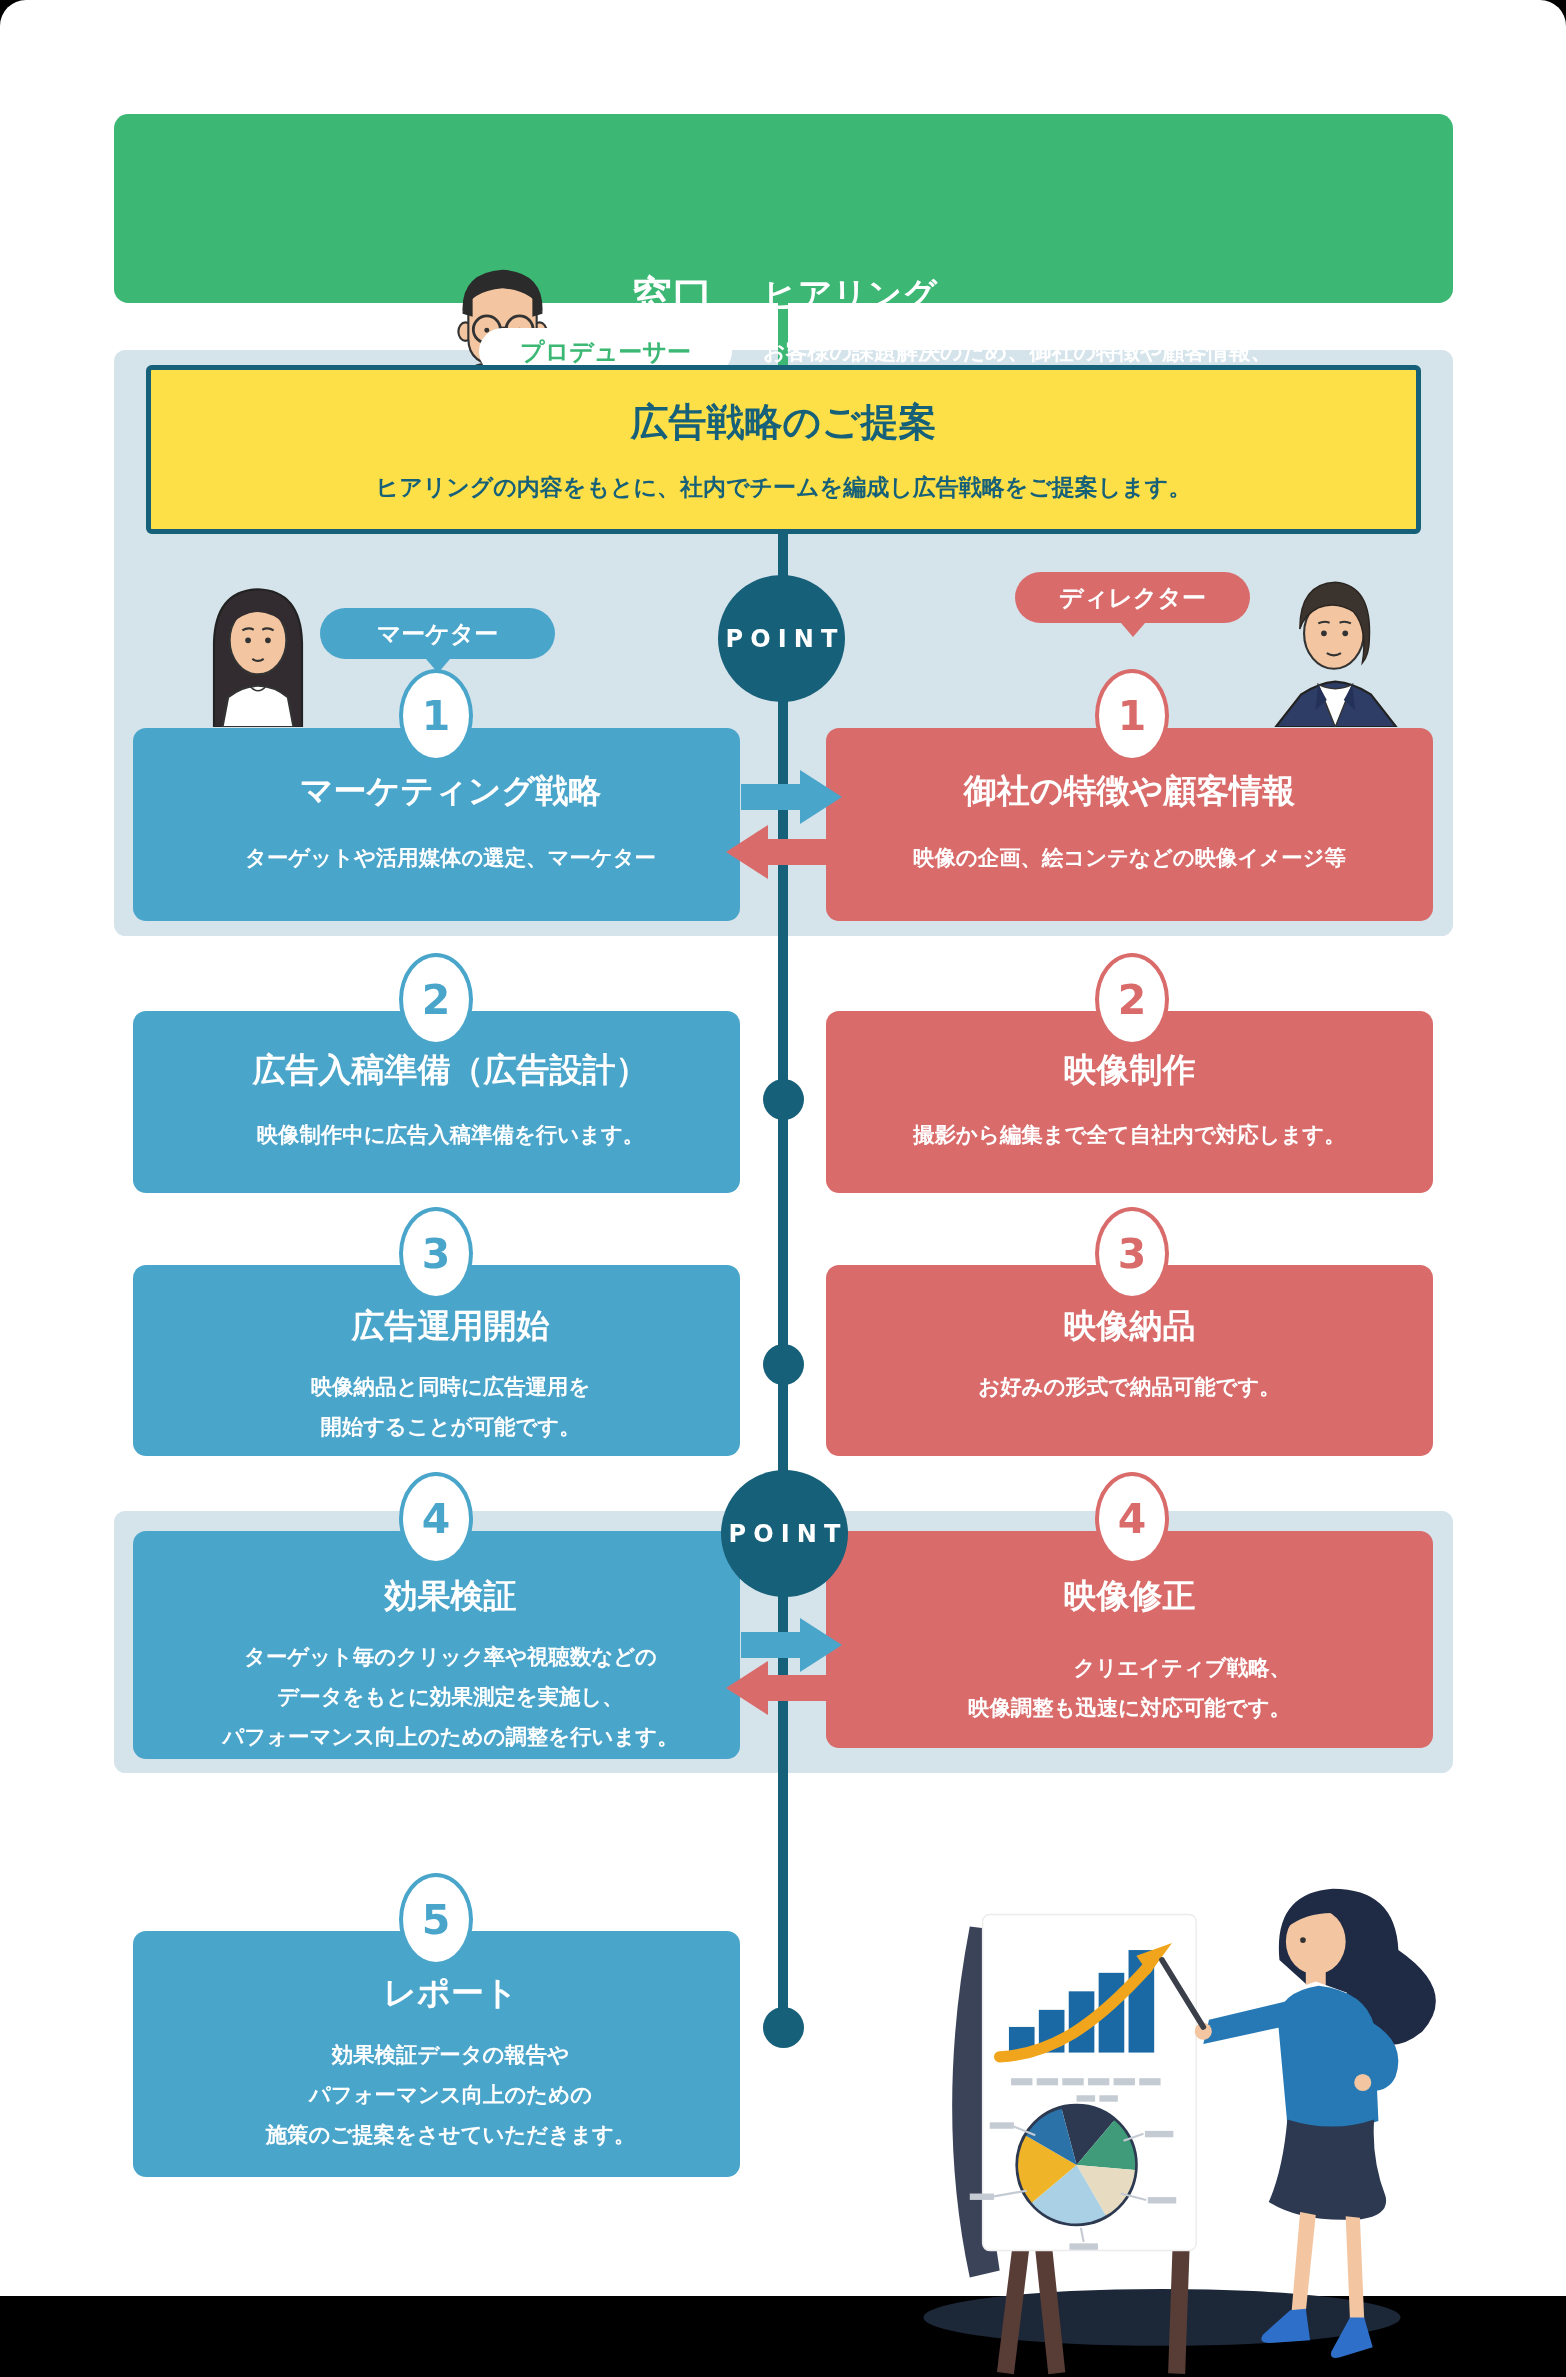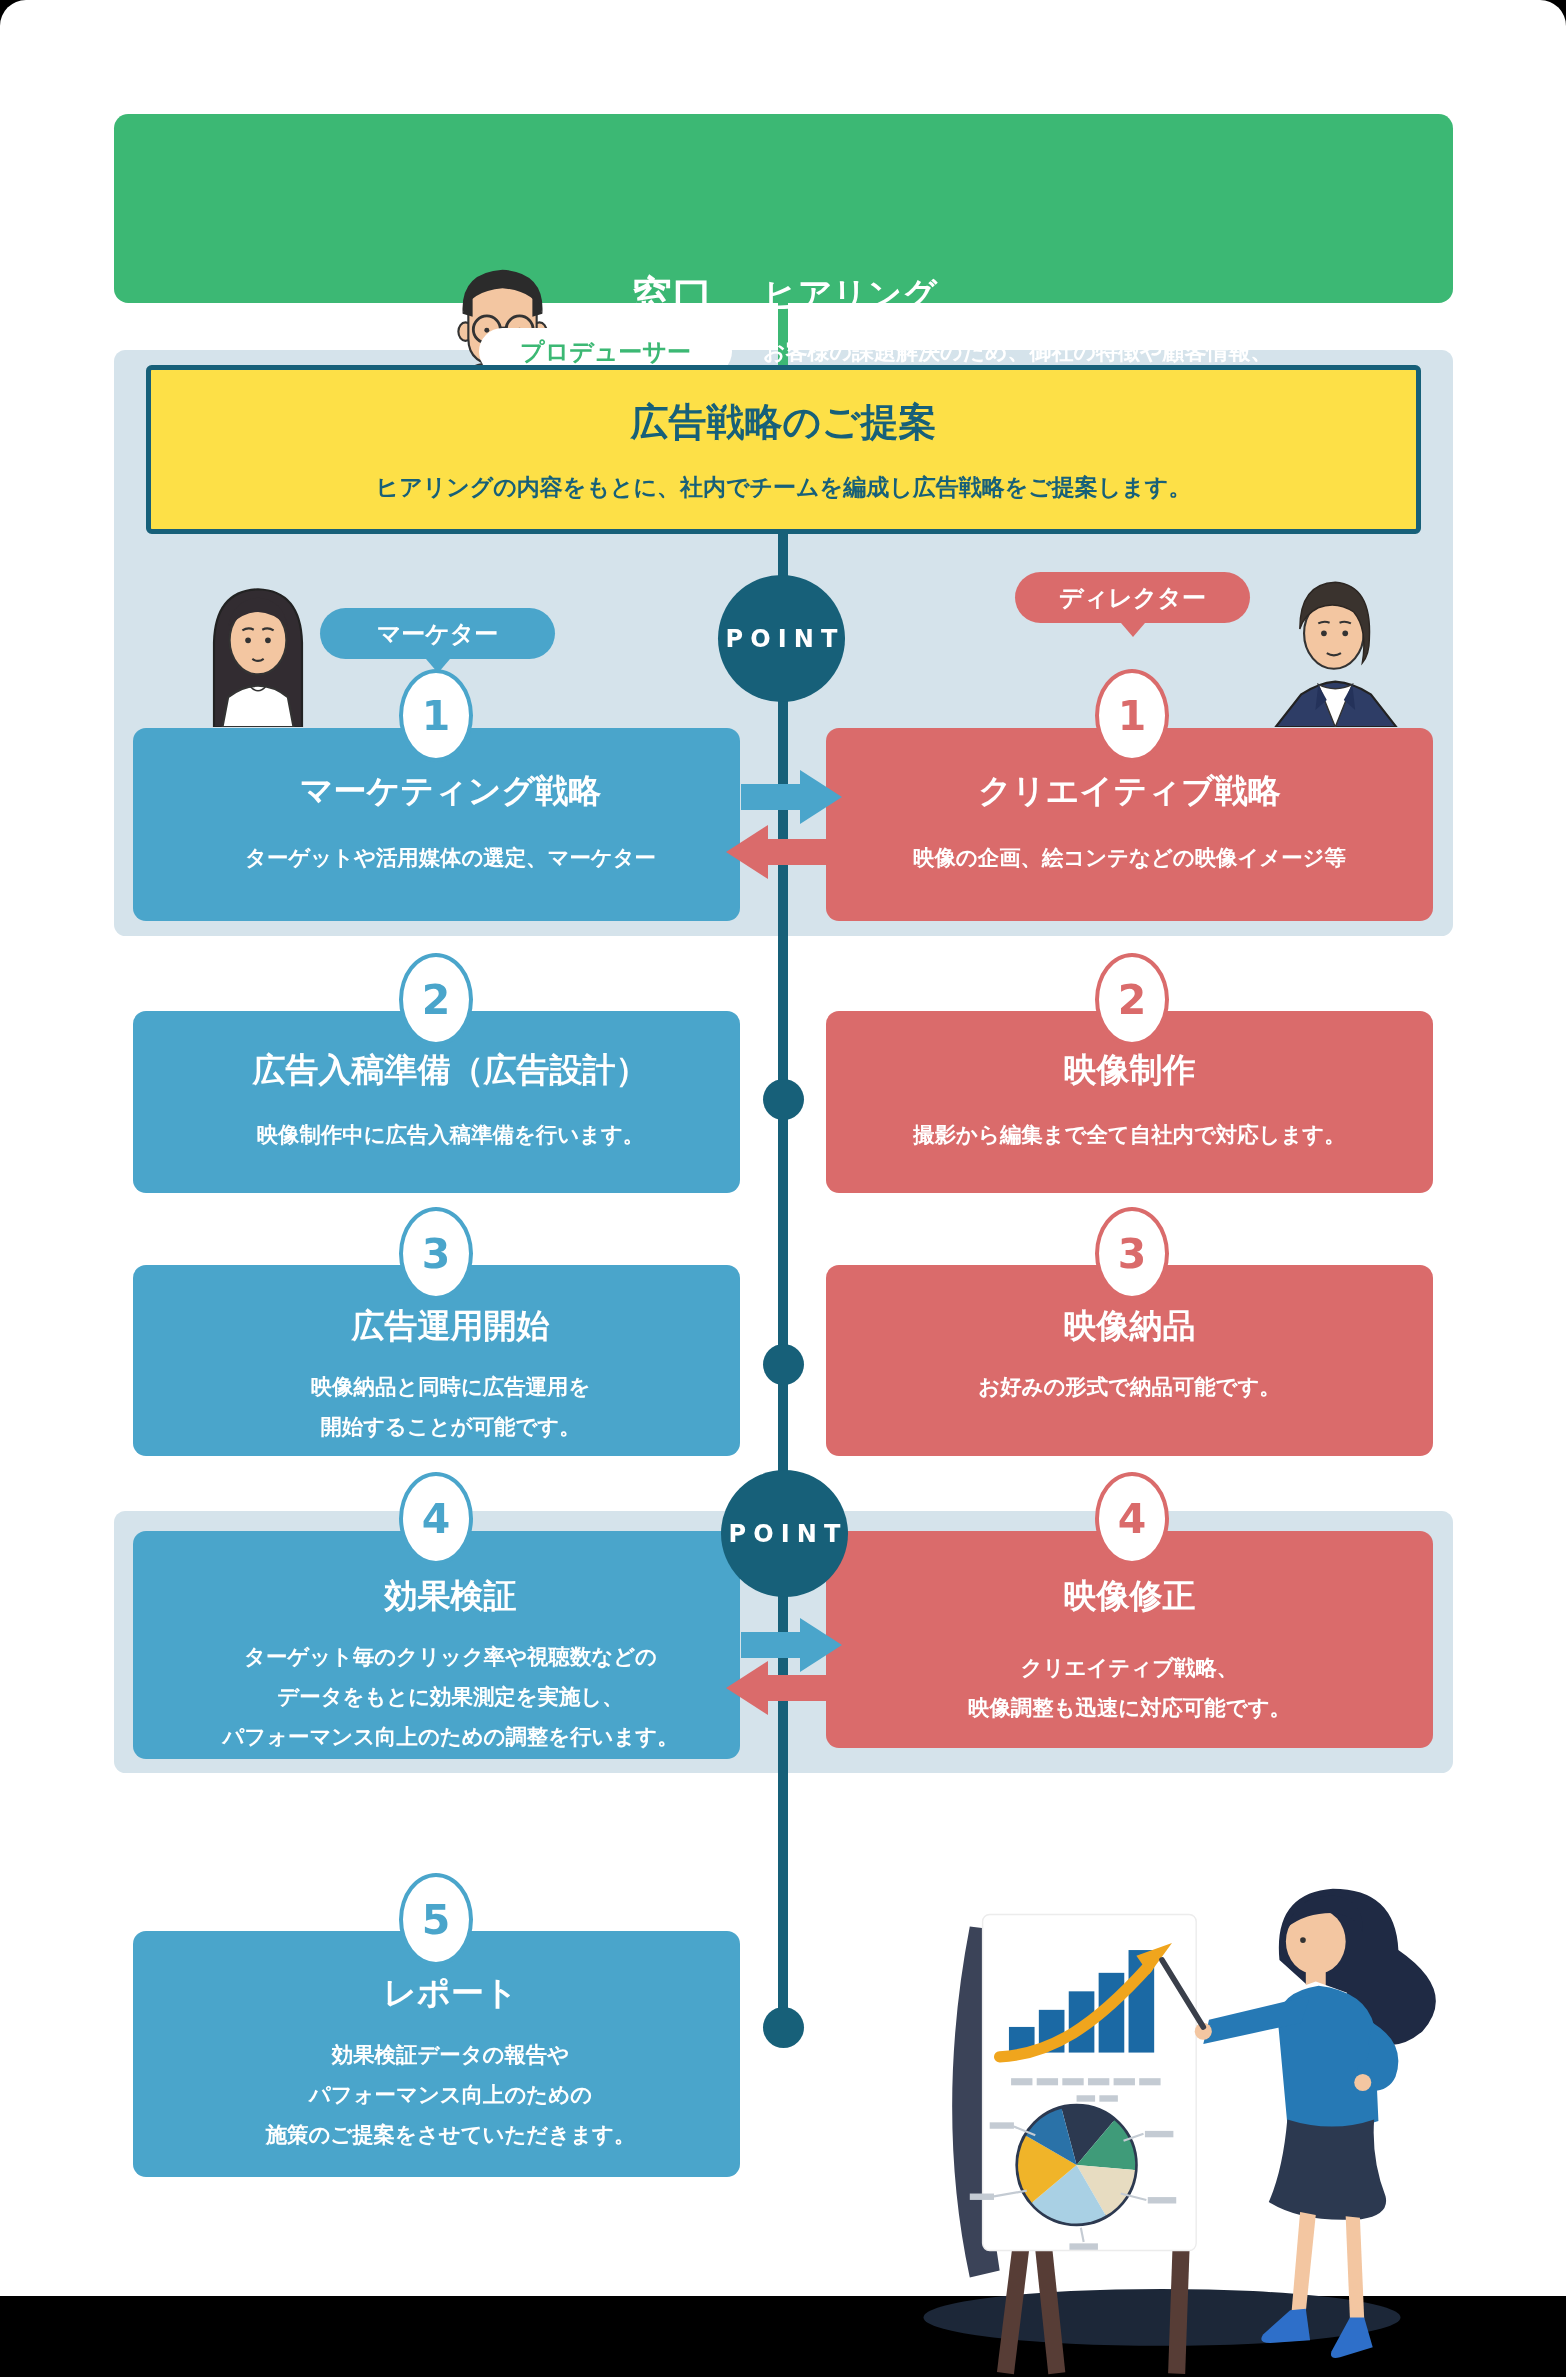--- a/index.html
+++ b/index.html
@@ -56,21 +56,21 @@
         display:flex;flex-direction:column;align-items:center;box-sizing:border-box;}
   .card .t{font-weight:bold;font-size:33px;line-height:43px;}
   .card .d{font-weight:bold;font-size:21.4px;line-height:40px;}
   .card .d span{display:block;}
   .cblue{background:#4AA5CB;} .cred{background:#DA6B6B;}
   .colL{left:133px;padding-left:28px;} .colR{left:826px;}
   .row1{top:728px;height:193px;padding-top:41px;} .row1 .d{margin-top:26px;}
   .row2{top:1011px;height:182px;padding-top:37px;} .row2 .d{margin-top:24px;}
   .row3{top:1265px;height:191px;padding-top:39px;} .row3 .d{margin-top:20px;}
   .row4L{top:1531px;height:228px;padding-top:43px;} .row4L .d{margin-top:20px;}
-  .row4R{top:1531px;height:217px;padding-top:43px;} .row4R .d{margin-top:31px;}
+  .row4R{top:1531px;height:217px;padding-top:43px;text-align:right;} .row4R .d{margin-top:31px;}
   .row5{top:1931px;height:246px;padding-top:40px;} .row5 .d{margin-top:21.4px;}
   
   .numcirc{position:absolute;width:74px;height:93px;border-radius:50%;background:#fff;
         display:flex;align-items:center;justify-content:center;font-size:41px;font-weight:bold;z-index:6;
         box-sizing:border-box;}
   .numcirc.nb{border:4.3px solid #4AA5CB;color:#4AA5CB;}
   .numcirc.nr{border:4.3px solid #DA6B6B;color:#DA6B6B;}
   .ncL{left:399px;} .ncR{left:1095px;}
   .ncr1{top:669px;} .ncr2{top:953px;} .ncr3{top:1207px;} .ncr4{top:1472px;} .ncr5{top:1873px;}
   
@@ -195,21 +195,21 @@
   <div class="card cblue colL row5">
     <div class="t">レポート</div>
     <div class="d">
       <span>効果検証データの報告や</span>
       <span>パフォーマンス向上のための</span>
       <span>施策のご提案をさせていただきます。</span>
     </div>
   </div>
 
   <div class="card cred colR row1">
-    <div class="t">クリエイティブ戦略</div>
+    <div class="t">御社の特徴や顧客情報</div>
     <div class="d">
       <span>映像の企画、絵コンテなどの映像イメージ等</span>
     </div>
   </div>
   <div class="card cred colR row2">
     <div class="t">映像制作</div>
     <div class="d">
       <span>撮影から編集まで全て自社内で対応します。</span>
     </div>
   </div>

